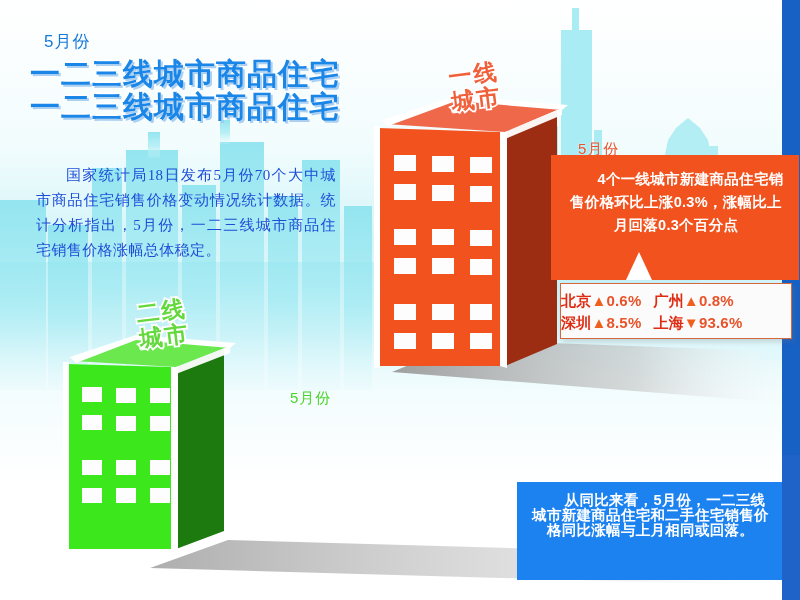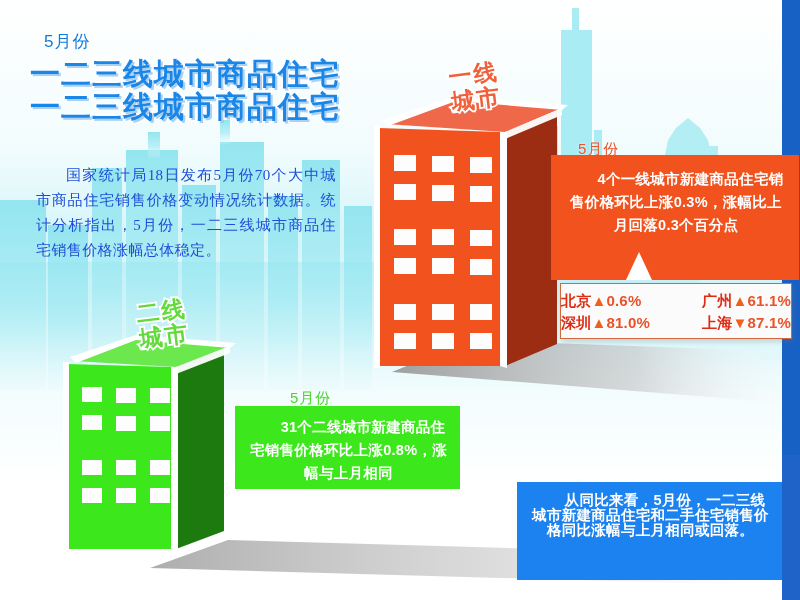--- a/index.html
+++ b/index.html
@@ -92,21 +92,21 @@
     border-bottom:28px solid #ffffff;
   }
 
   
   .citybox{
     position:absolute;left:560px;top:283px;width:232px;height:56px;
     background:#fbfbfb;border:1px solid #d6663c;
     box-sizing:border-box;padding:6px 0 0 0;
     box-shadow:2px 3px 5px rgba(120,120,120,.25);
   }
-  .cityrow{display:flex;justify-content:space-between;gap:12px;line-height:22px;}
+  .cityrow{display:flex;justify-content:flex-start;gap:12px;line-height:22px;}
   .cityitem{font-size:15px;font-weight:700;white-space:nowrap;color:#e02b13;letter-spacing:.2px;}
   .cityitem .pct{color:#e8532a;}
   .up{color:#f0601c;}
   .down{color:#f0601c;}
 </style>
 </head>
 <body>
 
 <div id="stage">
 
@@ -244,32 +244,29 @@
     <span>城市</span>
   </div>
 
   <div class="kicker kicker-red">5月份</div>
   <div class="callout callout-red">
     <div class="txt">4个一线城市新建商品住宅销售价格环比上涨0.3%，涨幅比上月回落0.3个百分点</div>
   </div>
   <div class="pointer"></div>
 
   <div class="kicker kicker-green">5月份</div>
-  <div class="callout callout-green">
-    <div class="txt">31个二线城市新建商品住宅销售价格环比上涨0.8%，涨幅与上月相同</div>
-  </div>
 
   <div class="callout callout-blue">
     <div class="txt">从同比来看，5月份，一二三线城市新建商品住宅和二手住宅销售价格同比涨幅与上月相同或回落。</div>
   </div>
 
   <div class="citybox">
     <div class="cityrow">
       <span class="cityitem"><span>北京</span><span class="up">▲</span><span class="pct">0.6%</span></span>
-      <span class="cityitem"><span>广州</span><span class="up">▲</span><span class="pct">61.1%</span></span>
+      <span class="cityitem"><span>广州</span><span class="up">▲</span><span class="pct">0.8%</span></span>
     </div>
     <div class="cityrow">
-      <span class="cityitem"><span>深圳</span><span class="up">▲</span><span class="pct">81.0%</span></span>
-      <span class="cityitem"><span>上海</span><span class="down">▼</span><span class="pct">87.1%</span></span>
+      <span class="cityitem"><span>深圳</span><span class="up">▲</span><span class="pct">8.5%</span></span>
+      <span class="cityitem"><span>上海</span><span class="down">▼</span><span class="pct">93.6%</span></span>
     </div>
   </div>
 
 </div>
 
 </body></html>

